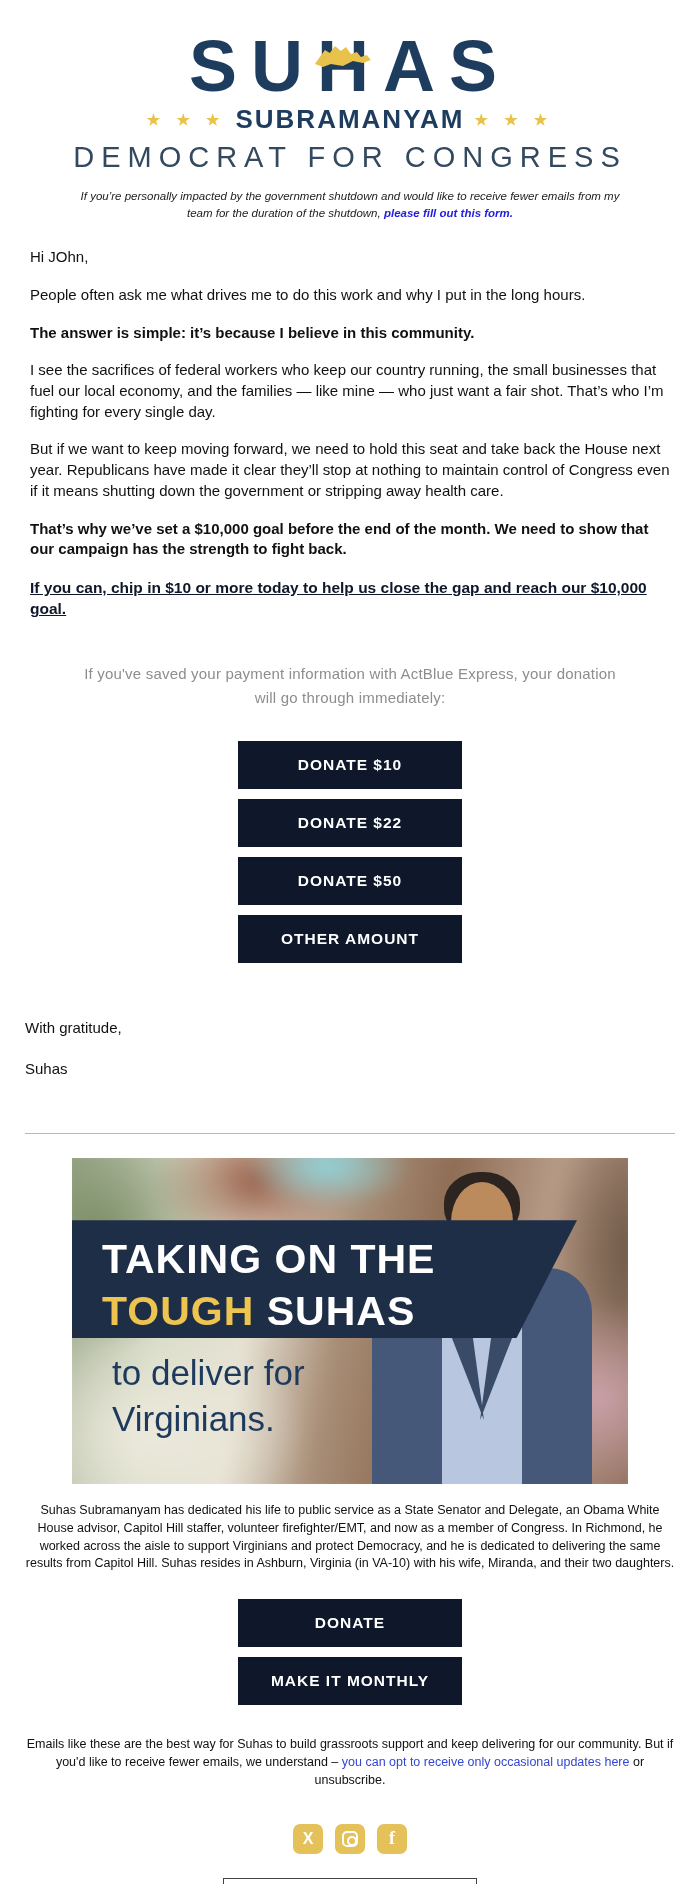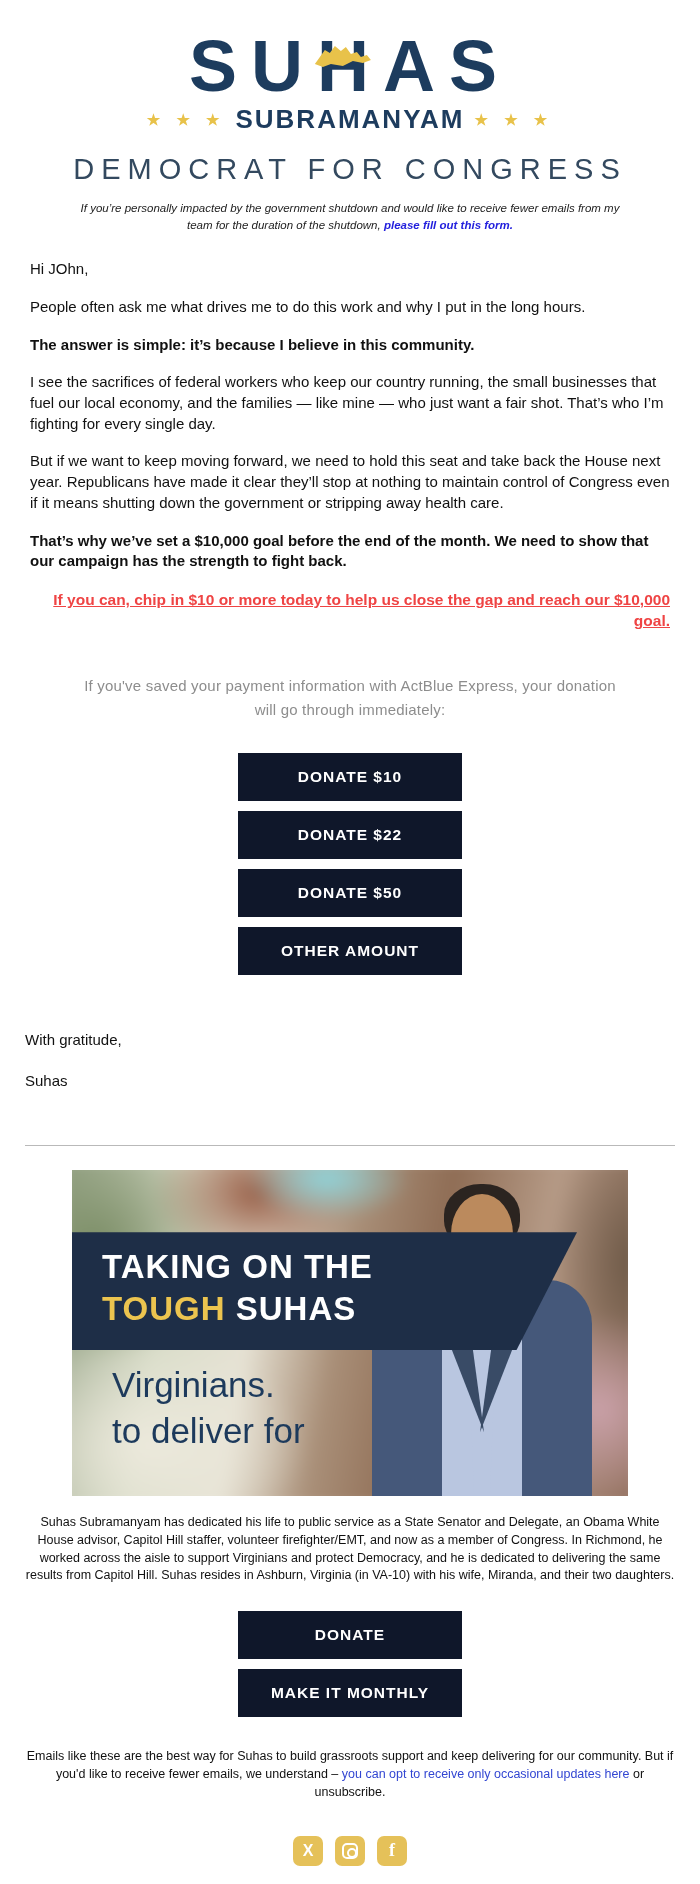--- a/index.html
+++ b/index.html
@@ -8,34 +8,34 @@
   .email { width:700px; min-height:1884px; background:#fff; padding-top:30px; }
 
   
   .logo-block { text-align:center; }
   .logo-name { position:relative; display:inline-block; font-size:72px; line-height:1.0;
                font-weight:800; letter-spacing:14px; color:#1d3c5e; }
   .va-shape { position:absolute; left:50%; top:12px; transform:translateX(-58%); width:64px; height:32px; }
   .logo-sub { margin-top:2px; font-size:26px; font-weight:800; letter-spacing:2px; color:#1d3c5e;
               display:flex; align-items:center; justify-content:center; gap:10px; }
   .stars { color:#e8c24a; font-size:15px; letter-spacing:6px; }
-  .logo-tagline { margin-top:18px; font-size:29px; font-weight:400; letter-spacing:7px; color:#33495f; }
+  .logo-tagline { margin-top:6px; font-size:29px; font-weight:400; letter-spacing:7px; color:#33495f; }
 
   
   .disclaimer { margin:14px auto 0; width:560px; text-align:center; font-style:italic;
                 font-size:11.5px; line-height:1.45; color:#222; }
   .disclaimer a { color:#2320dd; font-weight:700; }
 
   
   .letter { padding:0 30px; margin-top:26px; font-size:15px; line-height:1.38; }
   .letter p { margin-bottom:17px; }
   .bold { font-weight:700; }
   a { cursor:pointer; }
-  .cta-link { display:block; color:#ef4444; font-weight:700; text-decoration:underline;
-              font-size:15.5px; margin-bottom:10px;text-align:right; }
+  .cta-link { display:block; color:#0f172a; font-weight:700; text-decoration:underline;
+              font-size:15.5px; margin-bottom:10px; }
 
   .actblue-note { margin:42px auto 0; width:540px; text-align:center; color:#8d8d8d;
                   font-size:15px; line-height:1.65; letter-spacing:0.2px; }
 
   .btn-stack { margin-top:30px; display:flex; flex-direction:column; align-items:center; gap:10px; }
   .donate-btn { width:224px; height:48px; background:#0f172a; color:#ffffff; border:none;
                 font-family:"Liberation Sans", sans-serif; font-size:15.5px; font-weight:700;
                 letter-spacing:1px; display:flex; align-items:center; justify-content:center; cursor:pointer; }
 
   .signoff { padding:0 25px; margin-top:56px; font-size:15px; }
@@ -50,21 +50,21 @@
       radial-gradient(ellipse 120px 60px at 46% 6%, #8fd2d8 0%, rgba(143,210,216,0) 70%),
       radial-gradient(ellipse 150px 110px at 34% 10%, #9a6048 0%, rgba(154,96,72,0) 70%),
       radial-gradient(ellipse 190px 170px at 6% 24%, #7d8f68 0%, rgba(125,143,104,0) 70%),
       radial-gradient(ellipse 220px 150px at 16% 82%, #ece9dc 0%, rgba(236,233,220,0) 70%),
       radial-gradient(ellipse 140px 140px at 93% 72%, #c9a0a8 0%, rgba(201,160,168,0) 70%),
       radial-gradient(ellipse 120px 200px at 99% 30%, #6e5a48 0%, rgba(110,90,72,0) 70%),
       linear-gradient(100deg, #97a489 0%, #d8dcc8 20%, #e6e2d4 34%, #a98f78 48%, #8f6d55 62%, #b59a86 78%, #8d6b58 100%);
   }
   .hl-panel { position:absolute; left:0; top:62px; width:505px; height:118px; background:#1e2e47;
               clip-path:polygon(0 0, 100% 0, 88% 100%, 0 100%); padding:14px 0 0 30px; }
-  .hl-line { font-size:33px; font-weight:800; letter-spacing:1px; color:#ffffff; line-height:1.26; }
+  .hl-line { font-size:41px; font-weight:800; letter-spacing:1px; color:#ffffff; line-height:1.26; }
   .hl-gold { color:#ecc44f; }
   .deliver { position:absolute; left:40px; top:192px; font-size:35px; font-weight:500;
              color:#1d3a5c; line-height:1.3; }
 
   .person { position:absolute; left:300px; top:14px; width:220px; height:312px; }
   .p-hair { position:absolute; left:72px; top:0; width:76px; height:64px; background:#2b2420;
             border-radius:48% 48% 42% 42%; }
   .p-face { position:absolute; left:79px; top:10px; width:62px; height:80px; background:#bb8a5d;
             border-radius:50% 50% 46% 46%; }
   .p-neck { position:absolute; left:96px; top:82px; width:28px; height:22px; background:#aa7a4f; }
@@ -162,22 +162,22 @@
       <div class="p-face"></div>
       <div class="p-pin"></div>
     </div>
 
     <div class="hl-panel">
       <div class="hl-line">TAKING ON THE</div>
       <div class="hl-line"><span class="hl-gold">TOUGH</span><span> SUHAS</span></div>
     </div>
 
     <div class="deliver">
+      <div>to deliver for</div>
       <div>Virginians.</div>
-      <div>to deliver for</div>
     </div>
   </div>
 
   <div class="bio">Suhas Subramanyam has dedicated his life to public service as a State Senator and Delegate, an Obama White House advisor, Capitol Hill staffer, volunteer firefighter/EMT, and now as a member of Congress. In Richmond, he worked across the aisle to support Virginians and protect Democracy, and he is dedicated to delivering the same results from Capitol Hill. Suhas resides in Ashburn, Virginia (in VA-10) with his wife, Miranda, and their two daughters.</div>
 
   <div class="btn-stack footer-btns">
     <button class="donate-btn">DONATE</button>
     <button class="donate-btn">MAKE IT MONTHLY</button>
   </div>
 

